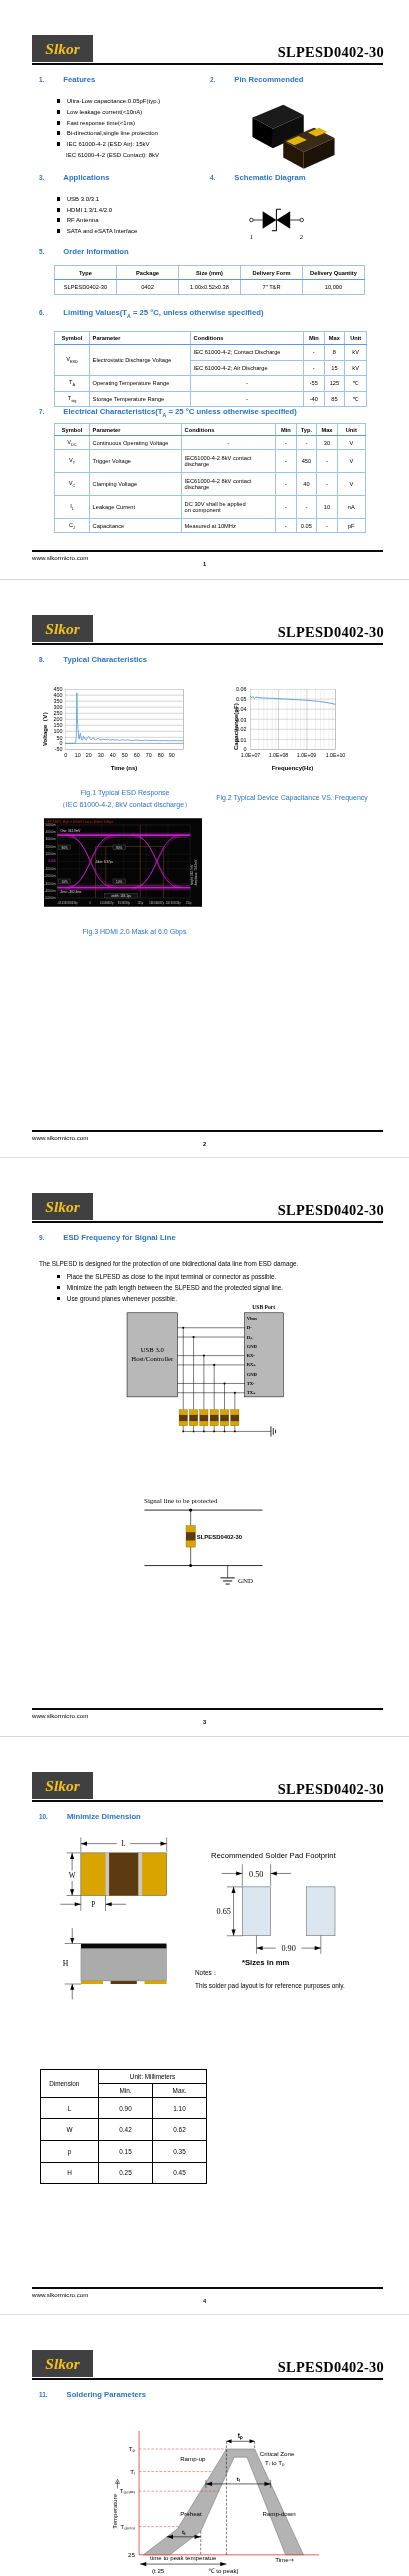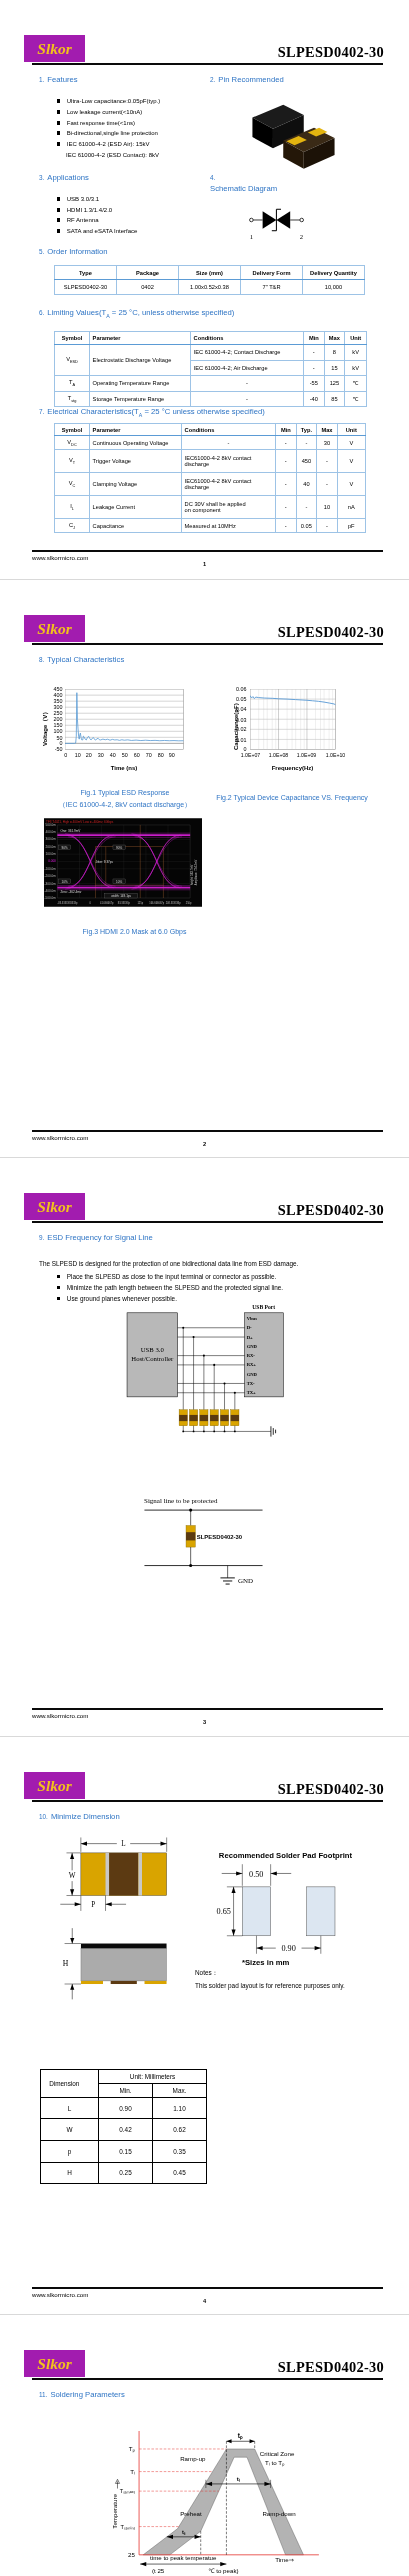--- a/index.html
+++ b/index.html
@@ -4,29 +4,29 @@
 <style>
   html,body{margin:0;padding:0;background:#fff;}
   body{width:409px;height:2893px;position:relative;font-family:"Liberation Sans",sans-serif;color:#000;}
   .page{position:absolute;left:0;width:409px;height:579px;background:#fff;overflow:hidden;}
   .p2{top:579px;border-top:0.5px solid #d9d9d9;}
   .p3{top:1157px;border-top:0.5px solid #d9d9d9;}
   .p4{top:1736px;border-top:0.5px solid #d9d9d9;}
   .p5{top:2314px;border-top:0.5px solid #d9d9d9;}
   .abs{position:absolute;}
   
-  .logo{left:24px;top:35px;width:61px;height:27px;background:#a21caf;display:flex;align-items:center;justify-content:center;}
+  .logo{left:32px;top:35px;width:61px;height:27px;background:#404040;display:flex;align-items:center;justify-content:center;}
   .logo span{font-family:"Liberation Serif",serif;font-style:italic;font-weight:bold;font-size:15.5px;color:#F2C11D;}
   .part{right:25px;top:44px;font-family:"Liberation Serif",serif;font-weight:bold;font-size:14.4px;letter-spacing:0.3px;}
   .hrule{left:32px;top:63px;width:351px;height:2.1px;background:#0a0a0a;}
   .frule{left:32px;top:550px;width:351px;height:2.1px;background:#0a0a0a;}
   .site{left:32px;top:554px;font-size:6.2px;}
   .pageno{left:0;top:561px;width:409px;text-align:center;font-size:5.7px;font-weight:bold;}
   
-  .sec{position:absolute;display:flex;gap:3px;color:#2E74C4;font-weight:normal;}
+  .sec{position:absolute;display:flex;gap:19px;color:#2E74C4;font-weight:bold;}
   .sec .no{font-size:6.4px;padding-top:1px;}
   .sec .ti{font-size:7.7px;}
   .feat{position:absolute;display:flex;align-items:center;gap:6.7px;font-size:6px;}
   .feat .sq{width:3.1px;height:3.1px;background:#000;flex:0 0 auto;}
   .body-text{font-size:6.4px;}
   
   .bt{border-collapse:collapse;table-layout:fixed;position:absolute;}
   .bt td{border:0.5px solid #9DC3E6;font-size:5.7px;padding:0.5px 2.6px;text-align:center;vertical-align:middle;overflow:hidden;}
   .bt tr.hd td{font-weight:bold;border-bottom:1px solid #5B9BD5;}
   .bt td.lft{text-align:left;}
@@ -106,21 +106,21 @@
     </div>
   <div class="feat" style="left:57px;top:217px;">
       <span class="sq"></span>
       <span>RF Antenna</span>
     </div>
   <div class="feat" style="left:57px;top:228px;">
       <span class="sq"></span>
       <span>SATA and eSATA Interface</span>
     </div>
 
-  <div class="sec" style="left:210px;top:173px;flex-direction:column;">
+  <div class="sec" style="left:210px;top:173px;">
     <span class="no">4.</span>
     <span class="ti">Schematic Diagram</span>
   </div>
   <svg class="abs" style="left:247px;top:197px;" width="67" height="47" viewBox="0 0 130 92">
     <circle cx="8" cy="45" r="3.5" fill="none" stroke="#000" stroke-width="1.5"></circle>
     <line x1="11.5" y1="45" x2="30" y2="45" stroke="#000" stroke-width="1.5"></line>
     <polygon points="30,28 30,62 57,45" fill="#000"></polygon>
     <line x1="57" y1="24" x2="57" y2="66" stroke="#000" stroke-width="2"></line>
     <line x1="57" y1="24" x2="66" y2="24" stroke="#000" stroke-width="2"></line>
     <line x1="57" y1="66" x2="48" y2="66" stroke="#000" stroke-width="2"></line>
@@ -654,21 +654,21 @@
     <rect x="186" y="115" width="43" height="6" fill="#D9A400"></rect>
     <line x1="30" y1="42" x2="62" y2="42" stroke="#000" stroke-width="0.9"></line>
     <line x1="30" y1="121" x2="62" y2="121" stroke="#000" stroke-width="0.9"></line>
     <line x1="45" y1="12" x2="45" y2="42" stroke="#000" stroke-width="1"></line>
     <polygon points="45,42 41,31 49,31" fill="#000"></polygon>
     <line x1="45" y1="151" x2="45" y2="121" stroke="#000" stroke-width="1"></line>
     <polygon points="45,121 41,132 49,132" fill="#000"></polygon>
     <text x="32" y="86" font-size="15" font-family="Liberation Serif,serif" text-anchor="middle">H</text>
   </svg>
 
-  <div class="abs" style="left:211px;top:114px;width:149px;text-align:center;font-weight:bold;font-size:7.7px;">Recommended Solder Pad Footprint</div>
+  <div class="abs" style="left:211px;top:114px;width:149px;font-weight:normal;font-size:7.7px;">Recommended Solder Pad Footprint</div>
   <svg class="abs" style="left:214px;top:121px;" width="139" height="103" viewBox="0 0 270 200">
     <line x1="55" y1="12" x2="55" y2="54" stroke="#000" stroke-width="0.9"></line>
     <line x1="110" y1="12" x2="110" y2="54" stroke="#000" stroke-width="0.9"></line>
     <line x1="15" y1="30" x2="55" y2="30" stroke="#000" stroke-width="1"></line>
     <polygon points="55,30 43,26 43,34" fill="#000"></polygon>
     <line x1="150" y1="30" x2="110" y2="30" stroke="#000" stroke-width="1"></line>
     <polygon points="110,30 122,26 122,34" fill="#000"></polygon>
     <text x="82" y="36" font-size="16" font-family="Liberation Serif,serif" text-anchor="middle">0.50</text>
     <rect x="55" y="56" width="55" height="95" fill="#DCE6F1" stroke="#555" stroke-width="1"></rect>
     <rect x="180" y="56" width="55" height="95" fill="#DCE6F1" stroke="#555" stroke-width="1"></rect>

